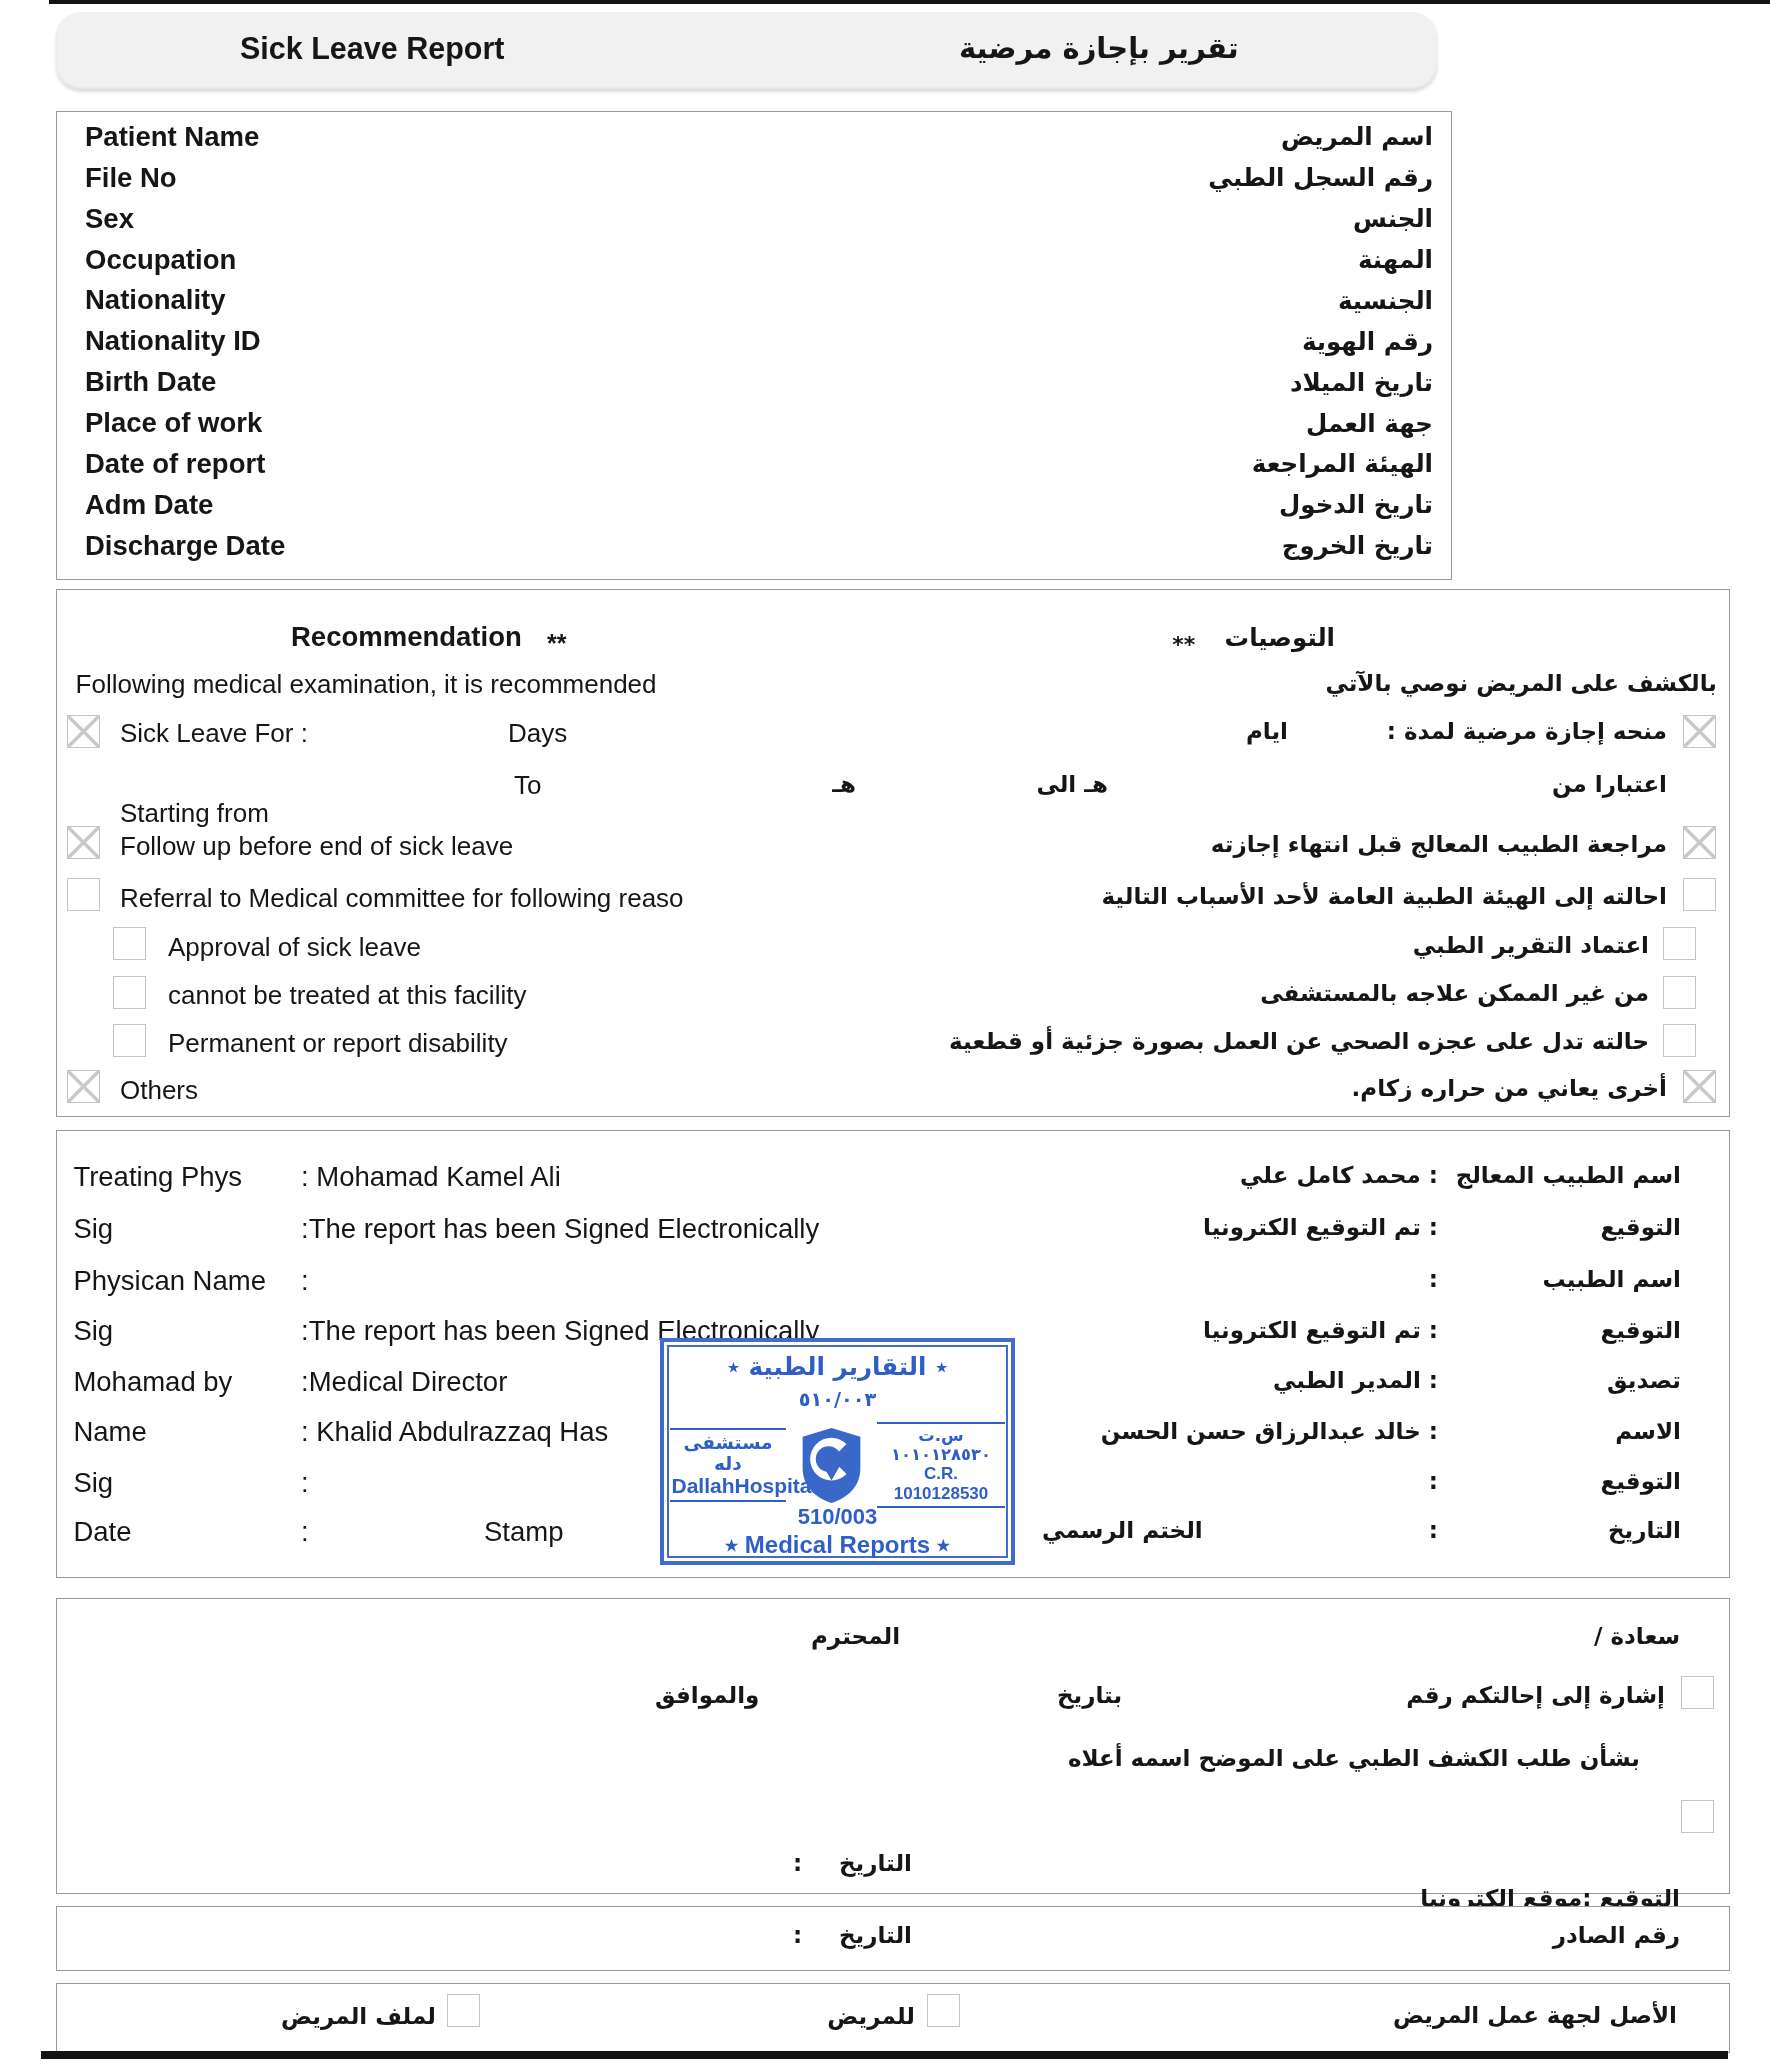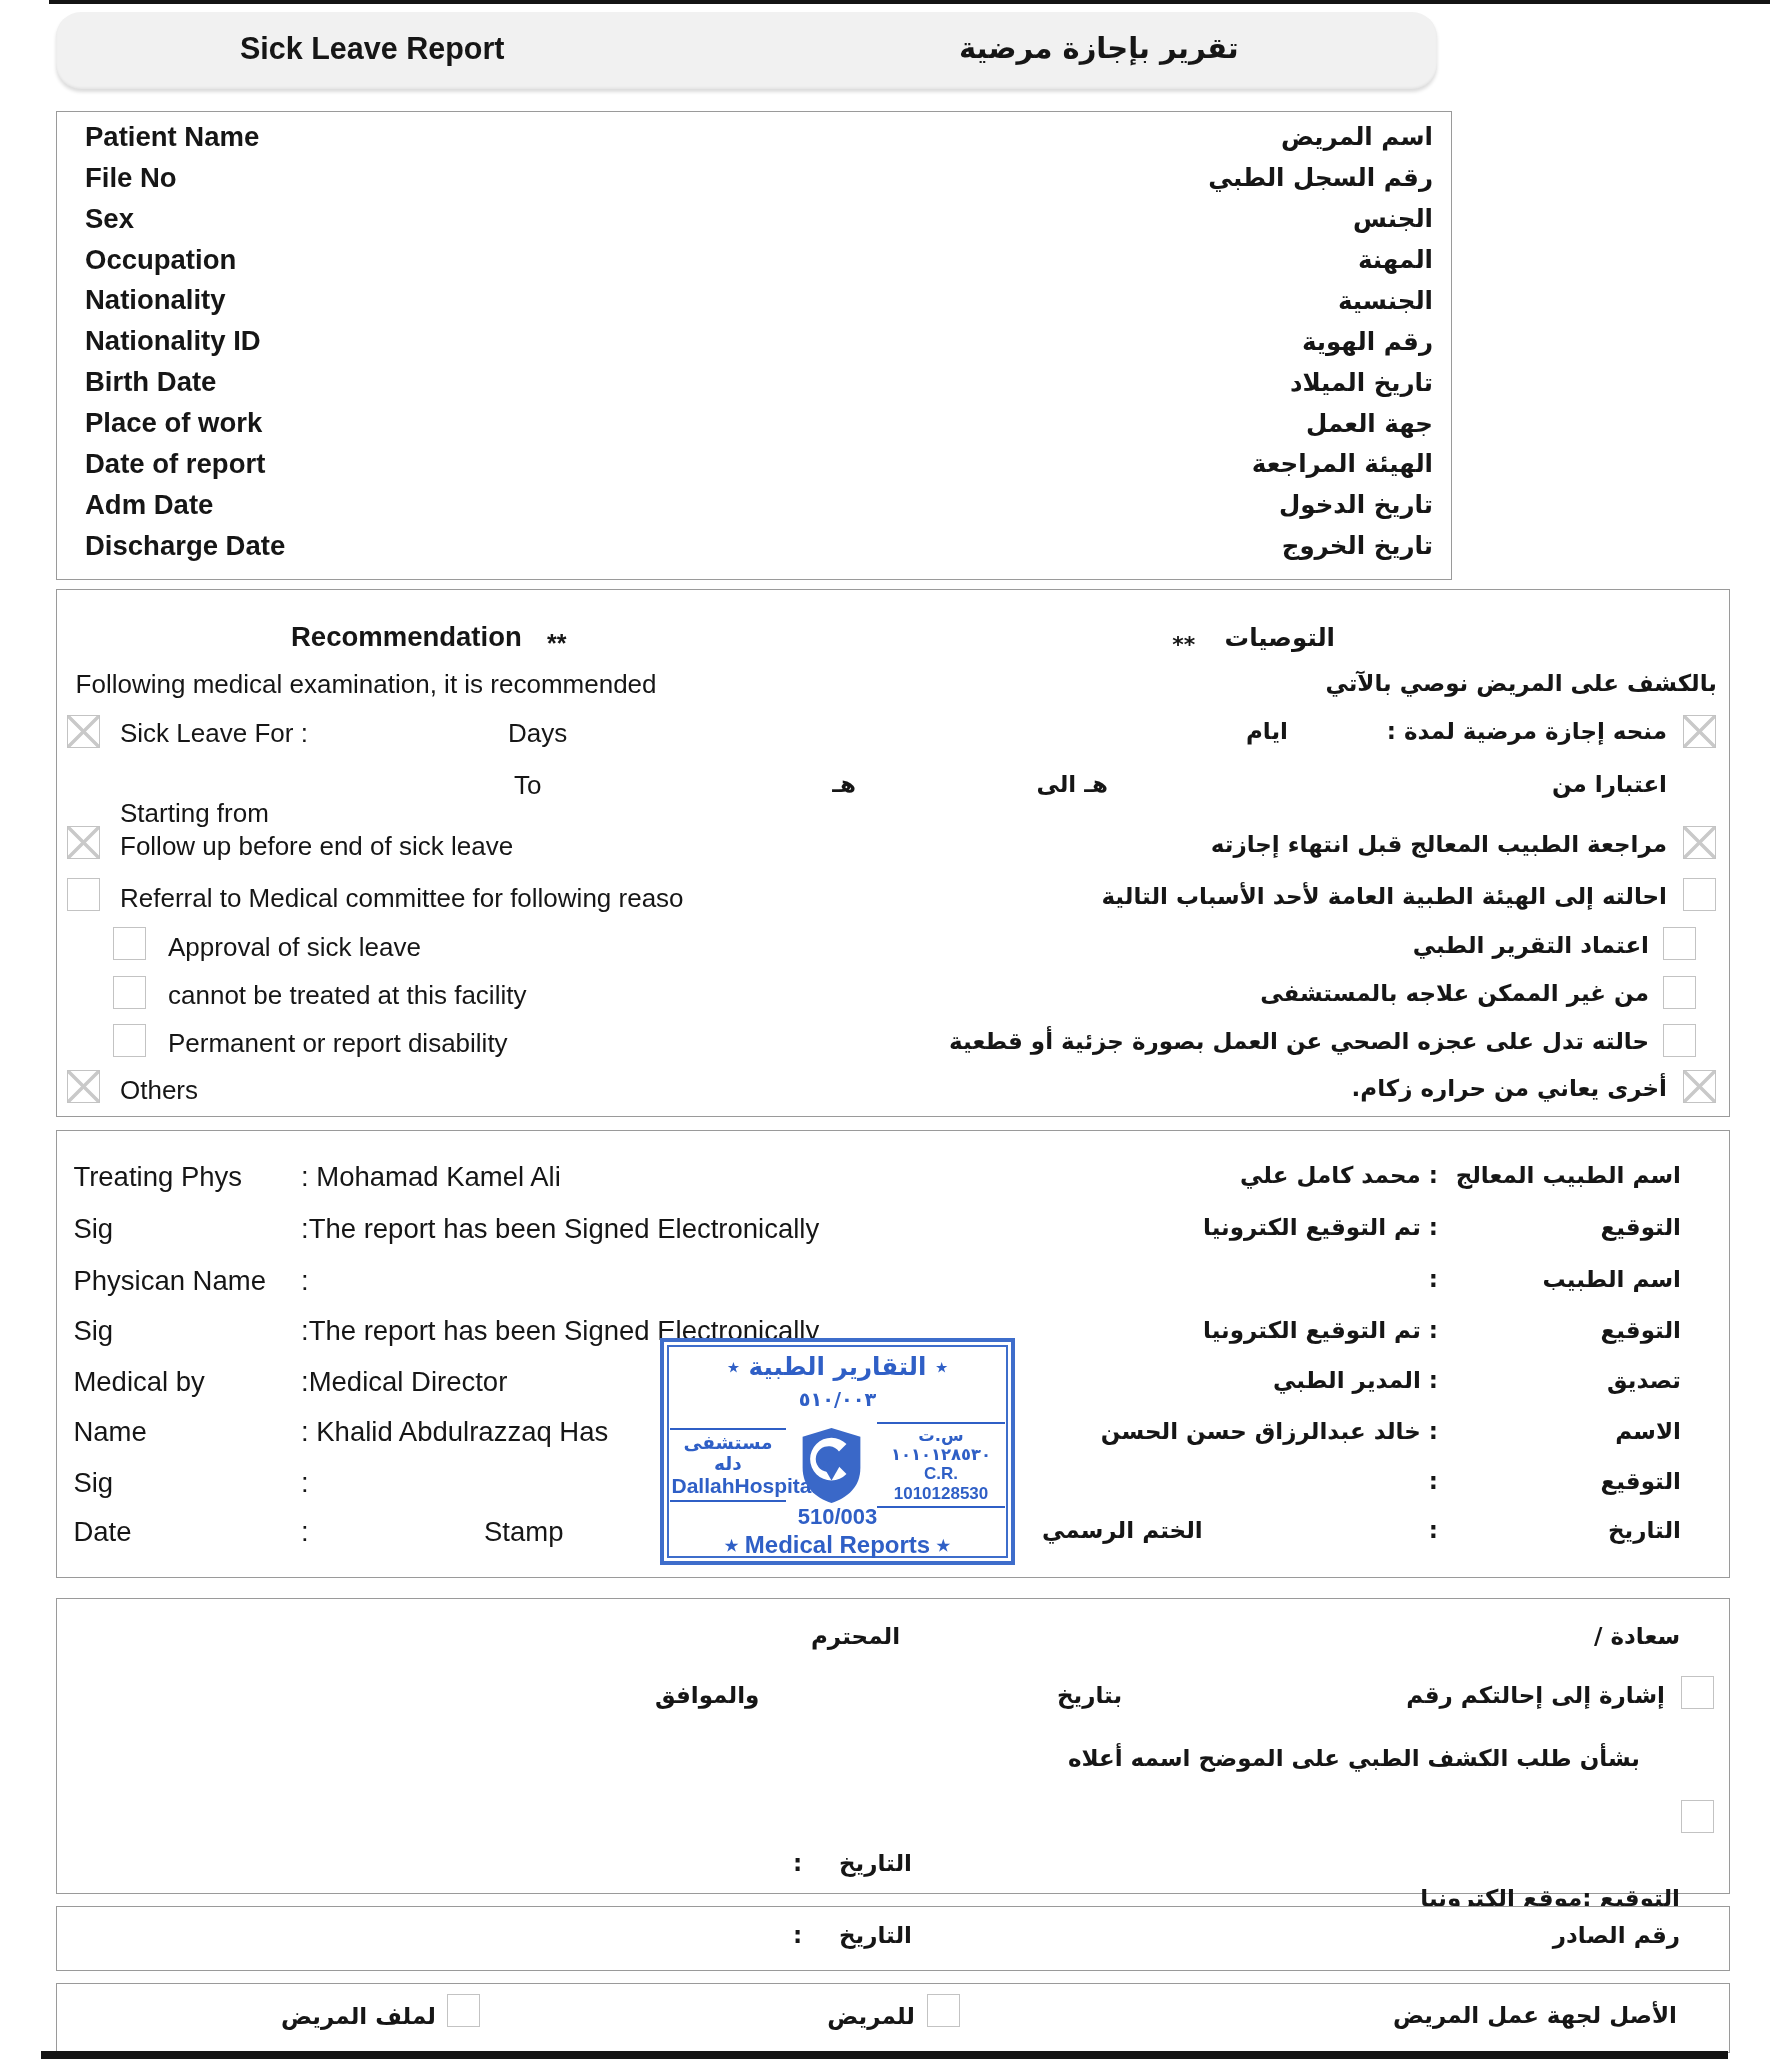--- a/index.html
+++ b/index.html
@@ -135,21 +135,21 @@
     <div class="abs en" style="left:16.4px;top:134px;font-size:27.5px;">Physican Name</div>
     <div class="abs en" style="left:244px;top:134px;font-size:27.5px;">:</div>
     <div class="abs ar sz31" style="right:48px;top:135px;">اسم الطبيب</div>
     <div class="abs ar sz31" style="right:291px;top:135px;">:</div>
 
     <div class="abs en" style="left:16.4px;top:184px;font-size:27.5px;">Sig</div>
     <div class="abs en" style="left:244px;top:184px;font-size:27.5px;">:The report has been Signed Electronically</div>
     <div class="abs ar sz31" style="right:48px;top:186px;">التوقيع</div>
     <div class="abs ar sz31" style="right:291px;top:186px;">: تم التوقيع الكترونيا</div>
 
-    <div class="abs en" style="left:16.4px;top:235px;font-size:27.5px;">Medical by</div>
+    <div class="abs en" style="left:16.4px;top:235px;font-size:27.5px;">Mohamad by</div>
     <div class="abs en" style="left:244px;top:235px;font-size:27.5px;">:Medical Director</div>
     <div class="abs ar sz31" style="right:48px;top:236px;">تصديق</div>
     <div class="abs ar sz31" style="right:291px;top:236px;">: المدير الطبي</div>
 
     <div class="abs en" style="left:16.4px;top:285px;font-size:27.5px;">Name</div>
     <div class="abs en" style="left:244px;top:285px;font-size:27.5px;">: Khalid Abdulrazzaq Has</div>
     <div class="abs ar sz31" style="right:48px;top:287px;">الاسم</div>
     <div class="abs ar sz31" style="right:291px;top:287px;">: خالد عبدالرزاق حسن الحسن</div>
 
     <div class="abs en" style="left:16.4px;top:336px;font-size:27.5px;">Sig</div>

